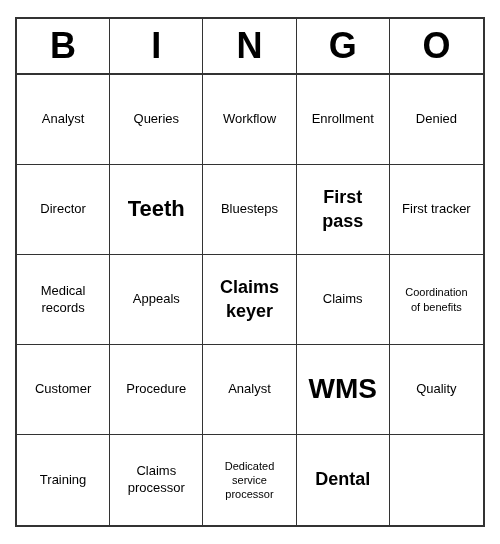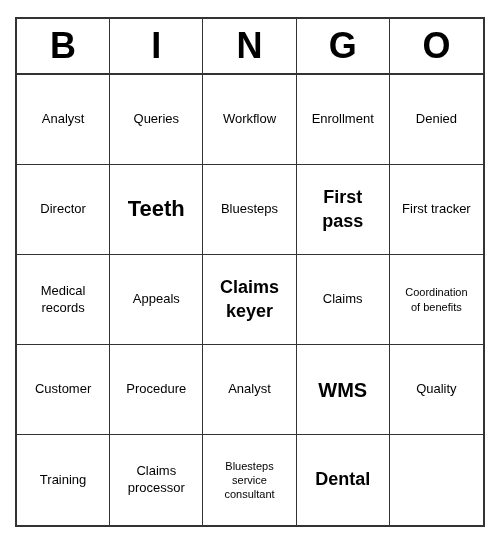--- a/index.html
+++ b/index.html
@@ -55,21 +55,21 @@
       border-right: none;
     }
     .bingo-cell:nth-child(n+21) {
       border-bottom: none;
     }
     .bingo-cell.large {
       font-size: 22px;
       font-weight: bold;
     }
     .bingo-cell.xl {
-      font-size: 20px;
+      font-size: 28px;
       font-weight: bold;
     }
     .bingo-cell.medium {
       font-size: 18px;
       font-weight: bold;
     }
   </style>
 </head>
 <body>
 
@@ -97,16 +97,16 @@
       <div class="bingo-cell medium">Claims keyer</div>
       <div class="bingo-cell">Claims</div>
       <div class="bingo-cell" style="font-size: 11px;">Coordination of benefits</div>
       <div class="bingo-cell">Customer</div>
       <div class="bingo-cell">Procedure</div>
       <div class="bingo-cell">Analyst</div>
       <div class="bingo-cell xl">WMS</div>
       <div class="bingo-cell">Quality</div>
       <div class="bingo-cell">Training</div>
       <div class="bingo-cell">Claims processor</div>
-      <div class="bingo-cell" style="font-size: 11px;">Bluesteps service consultant</div>
+      <div class="bingo-cell" style="font-size: 11px;">Dedicated service processor</div>
       <div class="bingo-cell medium">Dental</div>
     </div>
 </div>
 
 </body></html>

